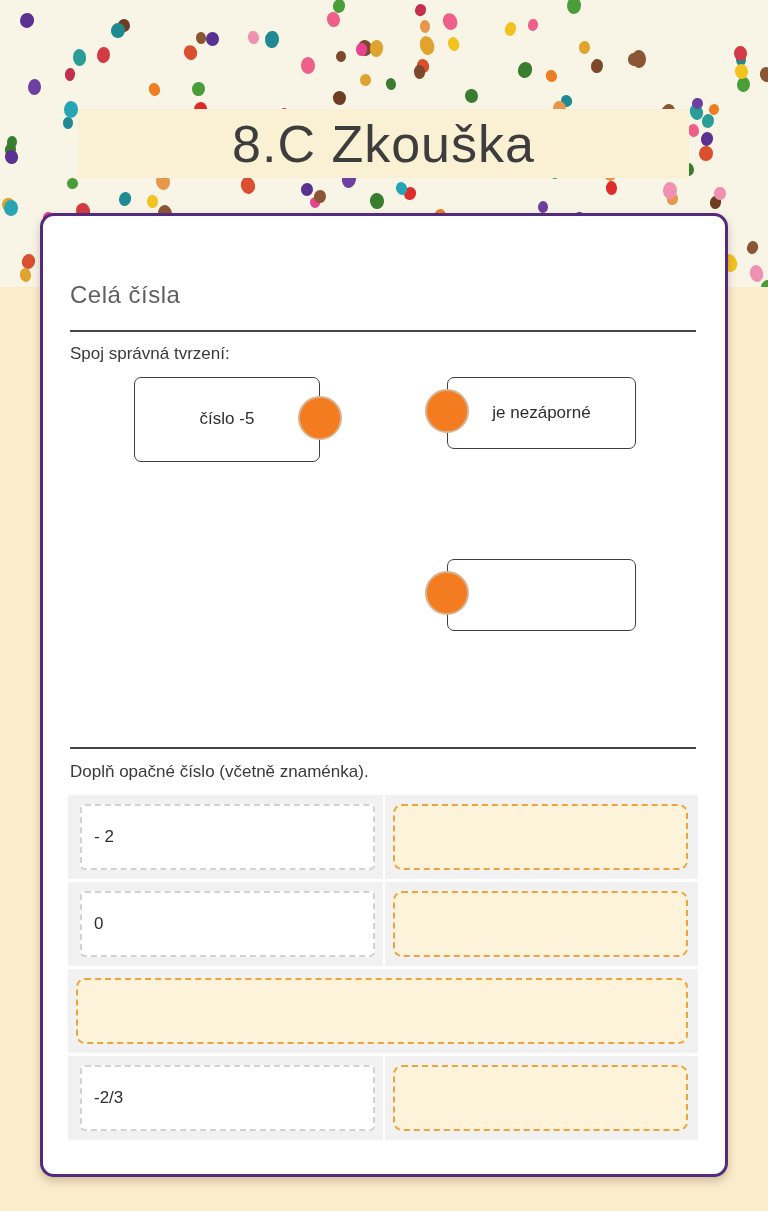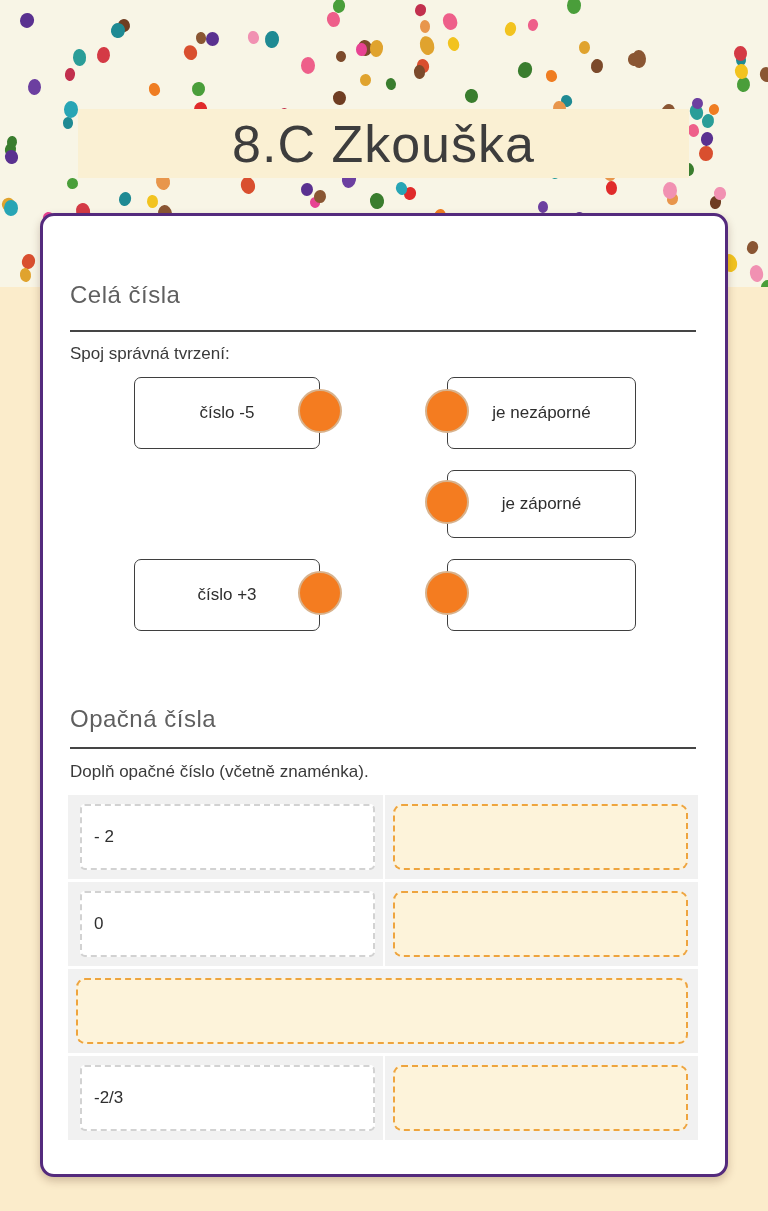--- a/index.html
+++ b/index.html
@@ -269,43 +269,34 @@
 <div class="banner">
   <h1>8.C Zkouška</h1>
 </div>
 
 <div class="card">
 
   <h2 class="section-title" style="top:66px">Celá čísla</h2>
   <div class="divider" style="top:114px"></div>
   <p class="instruction" style="top:128px">Spoj správná tvrzení:</p>
 
-  <div class="match-box match-left" style="top:161px; height:72px">
+  <div class="match-box match-left" style="top:161px; height:85px">
     <span>číslo -5</span>
     <span class="connector"></span>
   </div>
   <div class="match-box match-right" style="top:161px; height:72px">
     <span class="connector"></span>
     <span>je nezáporné</span>
   </div>
 
-  <div class="match-box match-right" style="top:254px; height:68px">
-    <span class="connector"></span>
-    <span>je záporné</span>
-  </div>
-
-  <div class="match-box match-left" style="top:343px; height:72px">
-    <span>číslo +3</span>
-    <span class="connector"></span>
-  </div>
+
   <div class="match-box match-right" style="top:343px; height:72px">
     <span class="connector"></span>
   </div>
 
-  <h2 class="section-title" style="top:490px">Opačná čísla</h2>
   <div class="divider" style="top:531px"></div>
   <p class="instruction" style="top:546px">Doplň opačné číslo (včetně znaménka).</p>
 
   <div class="fill-table">
 
     <div class="fill-row">
       <div class="fill-cell left">
         <div class="prompt-box">
           <span>- 2</span>
         </div>

